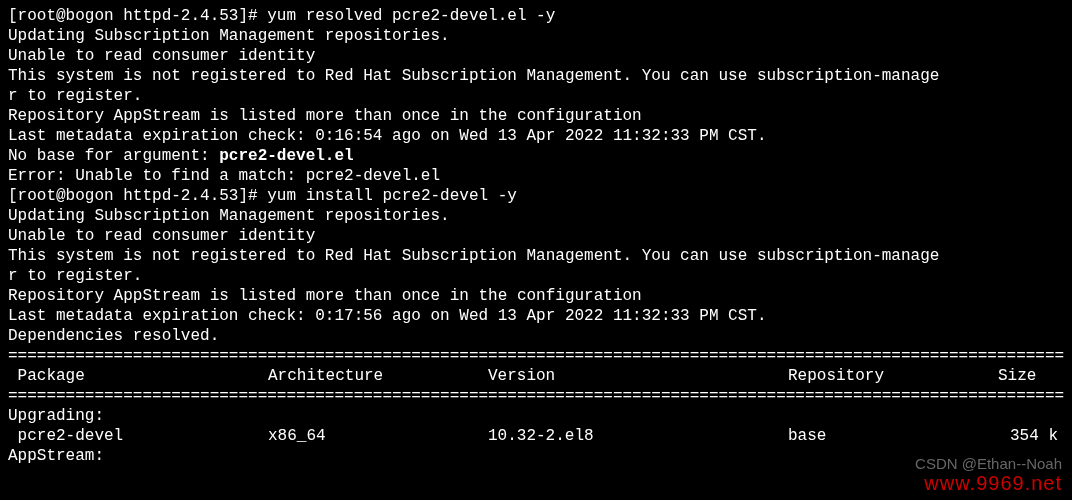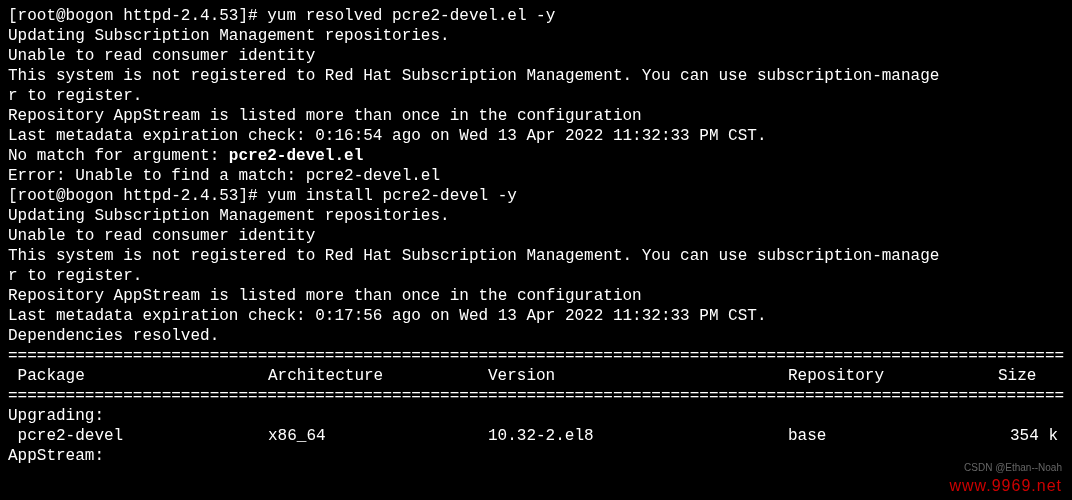--- a/index.html
+++ b/index.html
@@ -33,44 +33,44 @@
     }
     .table-header, .table-row {
       white-space: pre;
     }
     .watermark {
       position: absolute;
       bottom: 4px;
       right: 10px;
       color: #c00;
       font-family: Arial, sans-serif;
-      font-size: 16px;
+      font-size: 20px;
       font-weight: normal;
       letter-spacing: 1px;
     }
     .watermark-small {
       position: absolute;
       bottom: 26px;
       right: 10px;
       color: #666;
       font-family: Arial, sans-serif;
-      font-size: 10px;
+      font-size: 15px;
     }
   </style>
 </head>
 <body>
 
 <div class="line"><span>[root@bogon httpd-2.4.53]# </span><span>yum resolved pcre2-devel.el -y</span></div>
 <div class="line">Updating Subscription Management repositories.</div>
 <div class="line">Unable to read consumer identity</div>
 <div class="line">This system is not registered to Red Hat Subscription Management. You can use subscription-manage</div>
 <div class="line">r to register.</div>
 <div class="line">Repository AppStream is listed more than once in the configuration</div>
 <div class="line">Last metadata expiration check: 0:16:54 ago on Wed 13 Apr 2022 11:32:33 PM CST.</div>
-<div class="line"><span>No match for argument: </span><span class="bold">pcre2-devel.el</span></div>
+<div class="line"><span>No base for argument: </span><span class="bold">pcre2-devel.el</span></div>
 <div class="line">Error: Unable to find a match: pcre2-devel.el</div>
 <div class="line"><span>[root@bogon httpd-2.4.53]# </span><span>yum install pcre2-devel -y</span></div>
 <div class="line">Updating Subscription Management repositories.</div>
 <div class="line">Unable to read consumer identity</div>
 <div class="line">This system is not registered to Red Hat Subscription Management. You can use subscription-manage</div>
 <div class="line">r to register.</div>
 <div class="line">Repository AppStream is listed more than once in the configuration</div>
 <div class="line">Last metadata expiration check: 0:17:56 ago on Wed 13 Apr 2022 11:32:33 PM CST.</div>
 <div class="line">Dependencies resolved.</div>
 <div class="divider">======================================================================================================================</div>

